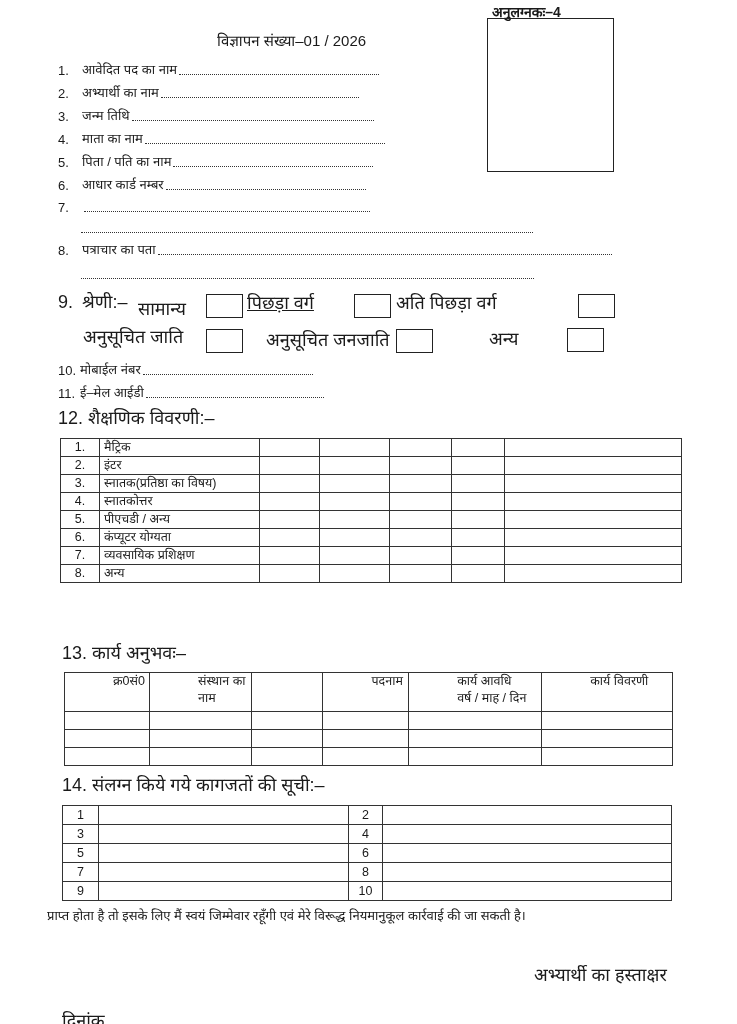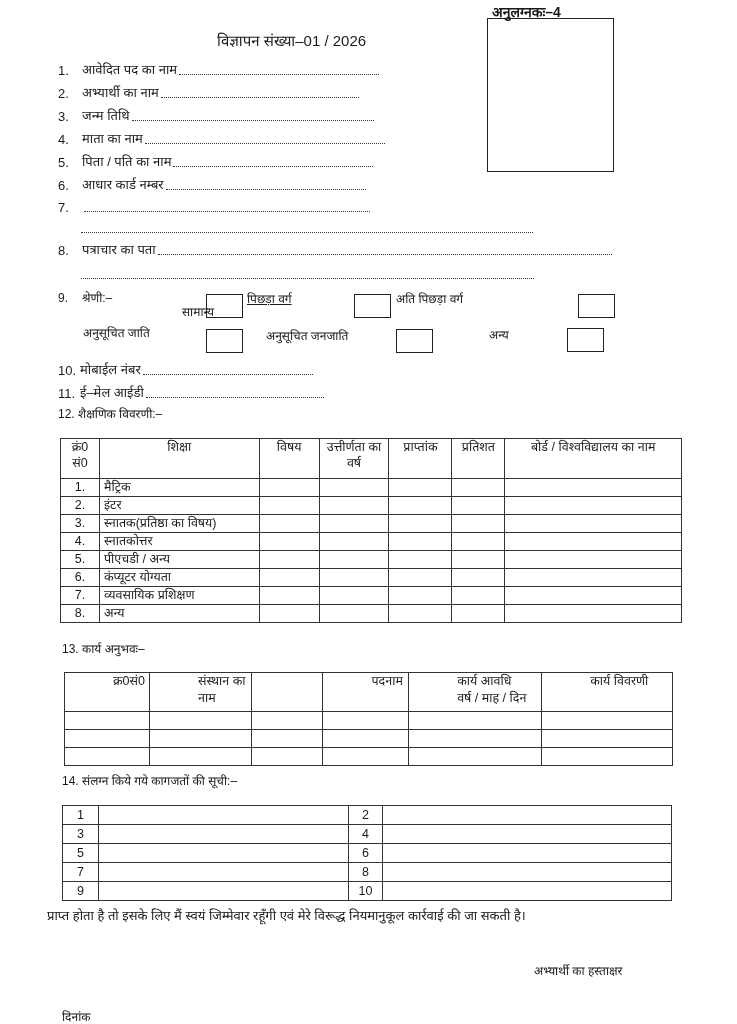--- a/index.html
+++ b/index.html
@@ -10,21 +10,21 @@
   }
   .abs { position: absolute; white-space: nowrap; }
   .title { left: 217px; top: 30px; font-size: 15px; }
   .annex { left: 492px; top: 2px; font-size: 14px; font-weight: bold; text-decoration: underline; }
   .photo-box { position: absolute; left: 487px; top: 18px; width: 127px; height: 154px; border: 1.5px solid #222; box-sizing: border-box; }
   .field { position: absolute; font-size: 13px; display: flex; align-items: flex-end; white-space: nowrap; }
   .field .num { display: inline-block; width: 24px; }
   .dots { display: inline-block; border-bottom: 1.2px dotted #333; height: 1px; margin-left: 2px; margin-bottom: 3px; }
   .dotline { position: absolute; border-bottom: 1.2px dotted #333; height: 1px; }
   .chk { position: absolute; width: 37px; height: 24px; border: 1.5px solid #222; box-sizing: border-box; }
-  .lbl { position: absolute; font-size: 12px; white-space: nowrap; }
+  .lbl { position: absolute; font-size: 18px; white-space: nowrap; }
   table { border-collapse: collapse; position: absolute; font-size: 12.5px; }
   td, th { border: 1.2px solid #333; padding: 0 4px; font-weight: normal; vertical-align: top; }
   .edu th { text-align: center; line-height: 16px; }
   .edu td { height: 17px; line-height: 17px; }
   .edu td.c { text-align: center; }
   .work th { text-align: left; line-height: 17px; padding-left: 48px; }
   .work td { height: 17px; }
   .docs td { height: 18px; line-height: 18px; }
   .docs td.c { text-align: center; }
   .decl { left: 47px; top: 905px; font-size: 13px; line-height: 22px; white-space: normal; width: 600px; }
@@ -77,21 +77,21 @@
 <div class="field" style="left:58px;top:240px;">
   <span class="num">8.</span>
   <span>पत्राचार का पता</span>
   <span class="dots" style="width:454px"></span>
 </div>
 <div class="dotline" style="left:81px;top:277px;width:453px;"></div>
 
 <div class="lbl" style="left:58px;top:289px;">
   <span style="display:inline-block;width:24px;">9.</span><span>श्रेणी:–</span>
 </div>
-<div class="lbl" style="left:138px;top:303px;margin-left:44px;">सामान्य</div>
+<div class="lbl" style="left:138px;top:296px;">सामान्य</div>
 <div class="chk" style="left:206px;top:294px;"></div>
 <div class="lbl" style="left:247px;top:290px;text-decoration:underline;">पिछड़ा वर्ग</div>
 <div class="chk" style="left:354px;top:294px;"></div>
 <div class="lbl" style="left:396px;top:290px;">अति पिछड़ा वर्ग</div>
 <div class="chk" style="left:578px;top:294px;"></div>
 
 <div class="lbl" style="left:83px;top:324px;">अनुसूचित जाति</div>
 <div class="chk" style="left:206px;top:329px;"></div>
 <div class="lbl" style="left:266px;top:327px;">अनुसूचित जनजाति</div>
 <div class="chk" style="left:396px;top:329px;"></div>
@@ -114,29 +114,20 @@
   <colgroup>
     <col style="width:39px">
       <col style="width:160px">
       <col style="width:60px">
       <col style="width:70px">
       <col style="width:63px">
       <col style="width:53px">
       <col style="width:177px">
   </colgroup>
   <tbody>
-      <tr style="height:40px">
-    <th>क्रं0 सं0</th>
-    <th>शिक्षा</th>
-    <th>विषय</th>
-    <th>उत्तीर्णता का वर्ष</th>
-    <th>प्राप्तांक</th>
-    <th>प्रतिशत</th>
-    <th>बोर्ड /  विश्वविद्यालय का नाम</th>
-  </tr>
   <tr>
     <td class="c">1.</td>
     <td>मैट्रिक</td>
     <td></td>
         <td></td>
         <td></td>
         <td></td>
         <td></td>
   </tr>
   <tr>

